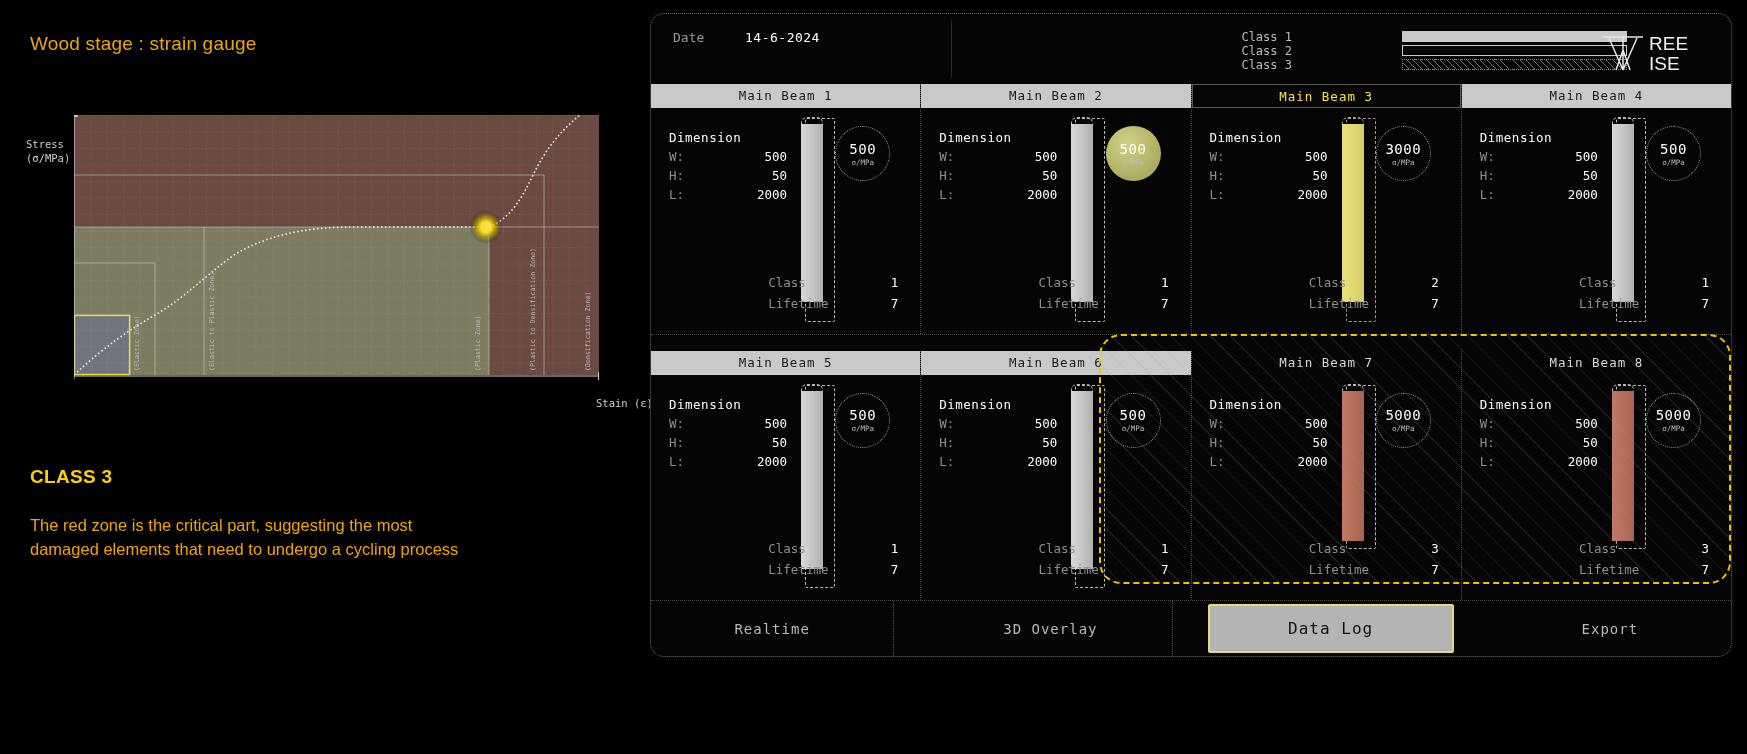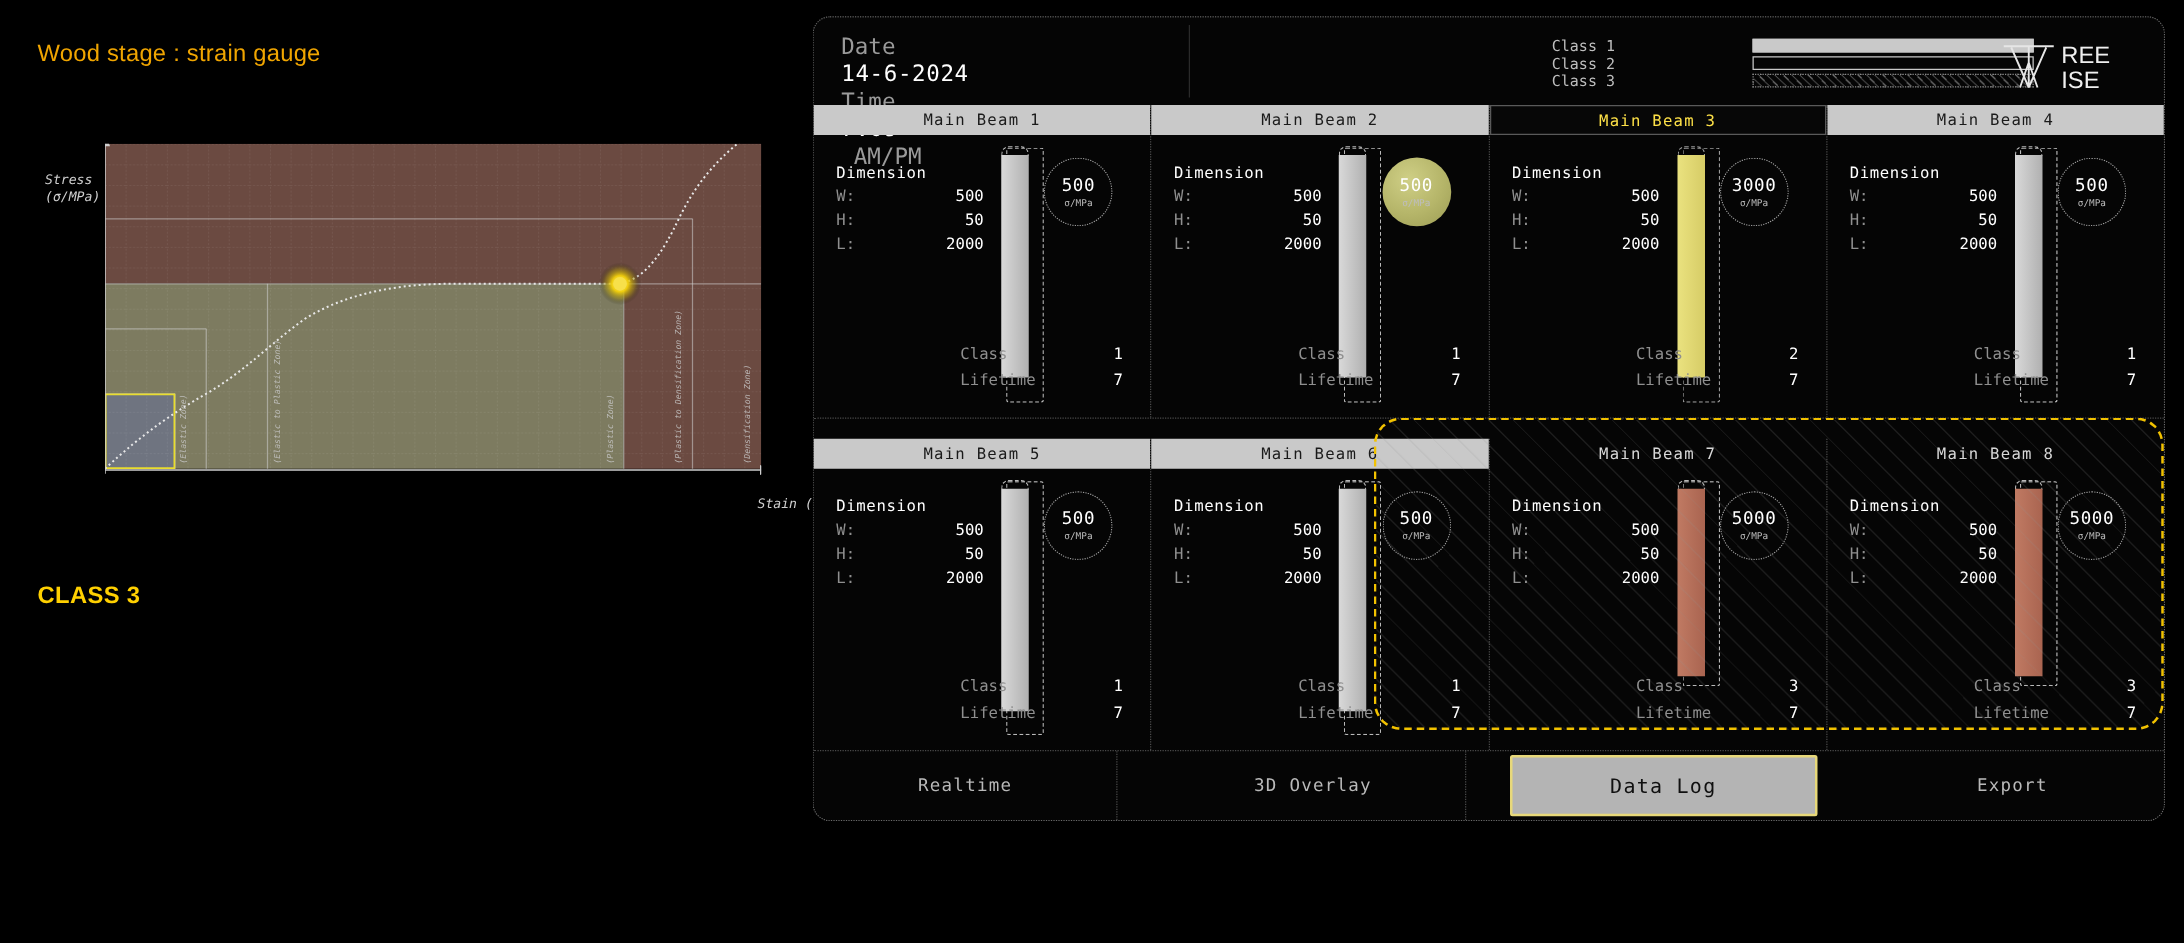--- a/index.html
+++ b/index.html
@@ -10,21 +10,21 @@
     overflow:hidden;
   }
   .page { position:relative; width:1747px; height:754px; background:#000; }
 
   
   .left { position:absolute; left:0; top:0; width:700px; height:754px; }
   .slide-title {
     position:absolute; left:30px; top:33px;
     font-size:19px; color:#f0a500; letter-spacing:.2px;
   }
-  .chart-wrap { position:absolute; left:36px; top:115px; width:640px; height:320px;font-style:italic; }
+  .chart-wrap { position:absolute; left:26px; top:115px; width:640px; height:320px; }
   .axis-label-y {
     position:absolute; left:0px; top:22px;
     font-family:"DejaVu Sans Mono","Liberation Mono",monospace;
     font-size:10.5px; color:#cfcfcf; line-height:14px; white-space:pre;
   }
   .axis-label-x {
     position:absolute; left:570px; top:282px;
     font-family:"DejaVu Sans Mono","Liberation Mono",monospace;
     font-size:10.5px; color:#cfcfcf; white-space:pre;
   }
@@ -47,21 +47,21 @@
     border-radius:14px;
     background:#050505;
   }
   .hud { position:absolute; inset:0; display:flex; flex-direction:column; }
 
   .mono { font-family:"DejaVu Sans Mono","Liberation Mono",monospace; }
 
   
   .topbar { position:relative; height:70px; flex:0 0 70px; display:flex; }
   .tb-datetime { width:300px; position:relative; padding:13px 0 0 22px; }
-  .dt-row { display:flex; font-size:18px; color:#fff; line-height:22px;flex-direction:column; }
+  .dt-row { display:flex; font-size:13px; color:#fff; line-height:22px; }
   .dt-key { color:#9a9a9a; width:72px; }
   .dt-val { width:124px; text-align:left; letter-spacing:.5px; }
   .dt-suffix { color:#9a9a9a; margin-left:10px; }
 
   .tb-sep { width:1px; background:#2a2a2a; margin:6px 0; }
 
   .tb-legend { flex:1; position:relative; }
   .leg-row { position:absolute; display:flex; align-items:center; height:14px; }
   .leg-name { position:absolute; right:0; font-size:12px; color:#bdbdbd; white-space:nowrap; }
   .leg-sw { position:absolute; width:225px; height:11px; }
@@ -216,35 +216,31 @@
             <text transform="translate(140,256) rotate(-90)">(Elastic to Plastic Zone)</text>
             <text transform="translate(406,256) rotate(-90)">(Plastic Zone)</text>
             <text transform="translate(461,256) rotate(-90)">(Plastic to Densification Zone)</text>
             <text transform="translate(516,256) rotate(-90)">(Densification Zone)</text>
           </g>
         </svg>
       </div>
     </div>
 
     <div class="class-head">CLASS 3</div>
+    <div class="class-body">The red zone is the critical part, suggesting the most damaged elements that need to undergo a cycling process</div>
   </div>
 
   <div class="right">
     <div class="hud">
 
       <div class="topbar">
         <div class="tb-datetime">
           <div class="dt-row mono">
             <span class="dt-key">Date</span>
             <span class="dt-val">14-6-2024</span>
-          </div>
-          <div class="dt-row mono">
-            <span class="dt-key">Time</span>
-            <span class="dt-val">7:09</span>
-            <span class="dt-suffix">AM/PM</span>
           </div>
         </div>
         <div class="tb-sep"></div>
 
         <div class="tb-legend mono">
           <div class="leg-row" style="top:16px; left:0; right:0;">
             <span class="leg-name" style="right:calc(100% - 340px);">Class 1</span>
             <span class="leg-sw sw1" style="left:450px; top:1px;"></span>
           </div>
           <div class="leg-row" style="top:30px; left:0; right:0;">

